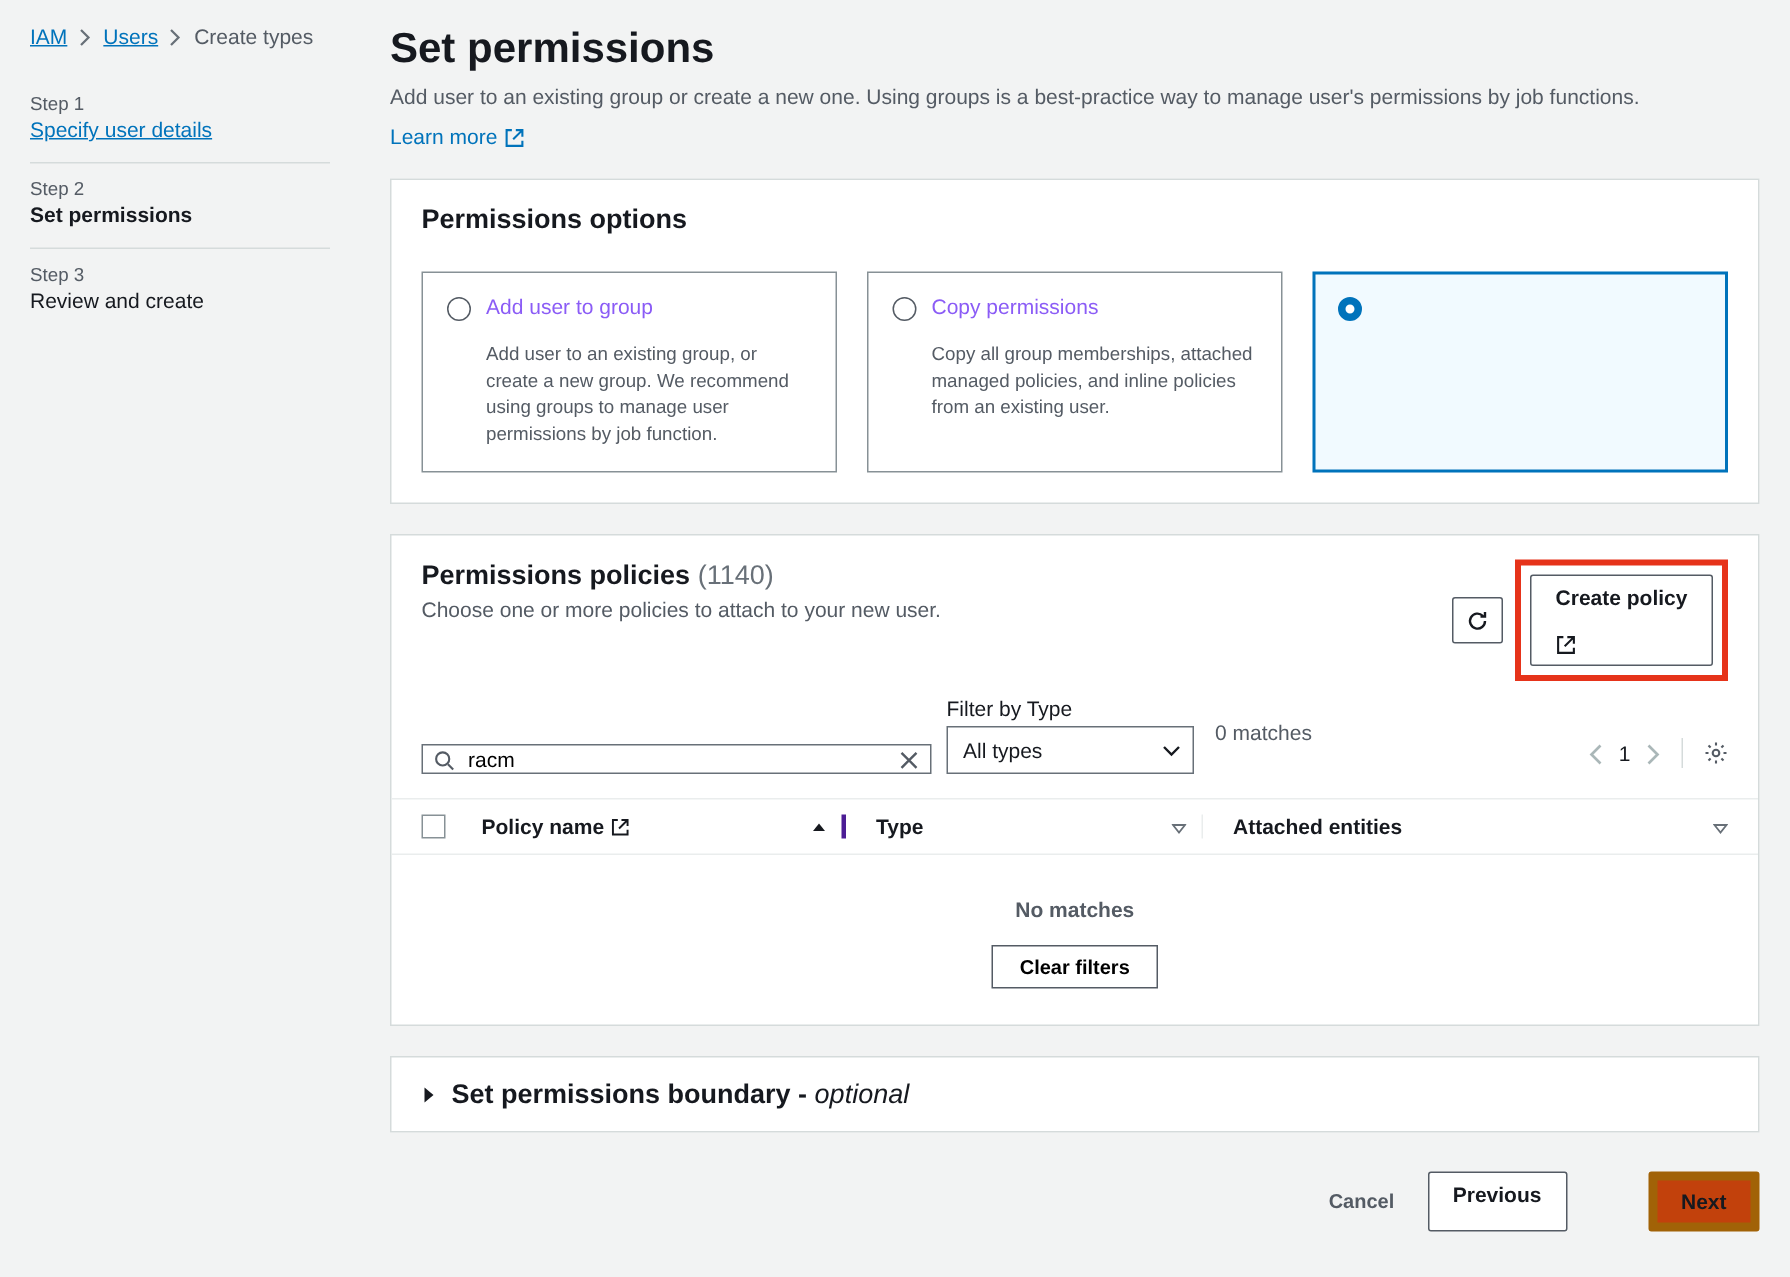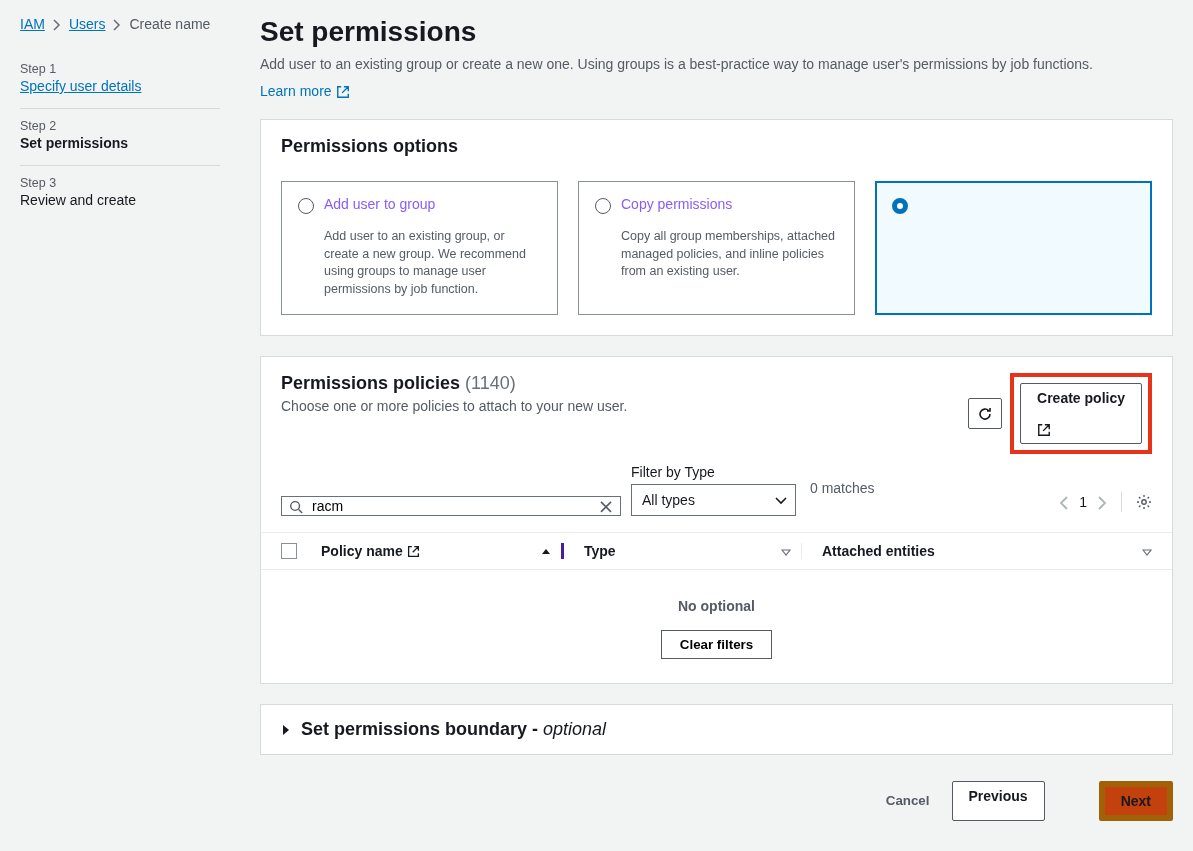--- a/index.html
+++ b/index.html
@@ -114,21 +114,21 @@
         <svg width="8" height="12" viewBox="0 0 8 12">
             <path d="M1 1 L6 6 L1 11" stroke="#687078" stroke-width="1.5" fill="none"></path>
           </svg>
       </span>
       <a class="crumb-link">Users</a>
       <span class="crumb-sep">
         <svg width="8" height="12" viewBox="0 0 8 12">
             <path d="M1 1 L6 6 L1 11" stroke="#687078" stroke-width="1.5" fill="none"></path>
           </svg>
       </span>
-      <span class="crumb-current">Create name</span>
+      <span class="crumb-current">Create types</span>
     </nav>
 
     <div class="steps">
       <div class="step">
         <div class="step-label">Step 1</div>
         <a class="step-title step-link">Specify user details</a>
       </div>
       <div class="step">
         <div class="step-label">Step 2</div>
         <div class="step-title step-active">Set permissions</div>
@@ -288,21 +288,21 @@
           <span>Attached entities</span>
           <span class="sort-icon" style="margin-left:auto">
             <svg width="10" height="10" viewBox="0 0 10 10">
                 <path d="M1 3 L5 8 L9 3 Z" fill="none" stroke="#687078" stroke-width="1.2"></path>
               </svg>
           </span>
         </div>
       </div>
 
       <div class="empty-body">
-        <div class="empty-text">No optional</div>
+        <div class="empty-text">No matches</div>
         <button class="btn-outline">Clear filters</button>
       </div>
     </div>
 
     
     <div class="boundary-panel">
       <span>
         <svg width="10" height="12" viewBox="0 0 10 12">
             <path d="M2 1 L8 6 L2 11 Z" fill="#16191f"></path>
           </svg>

